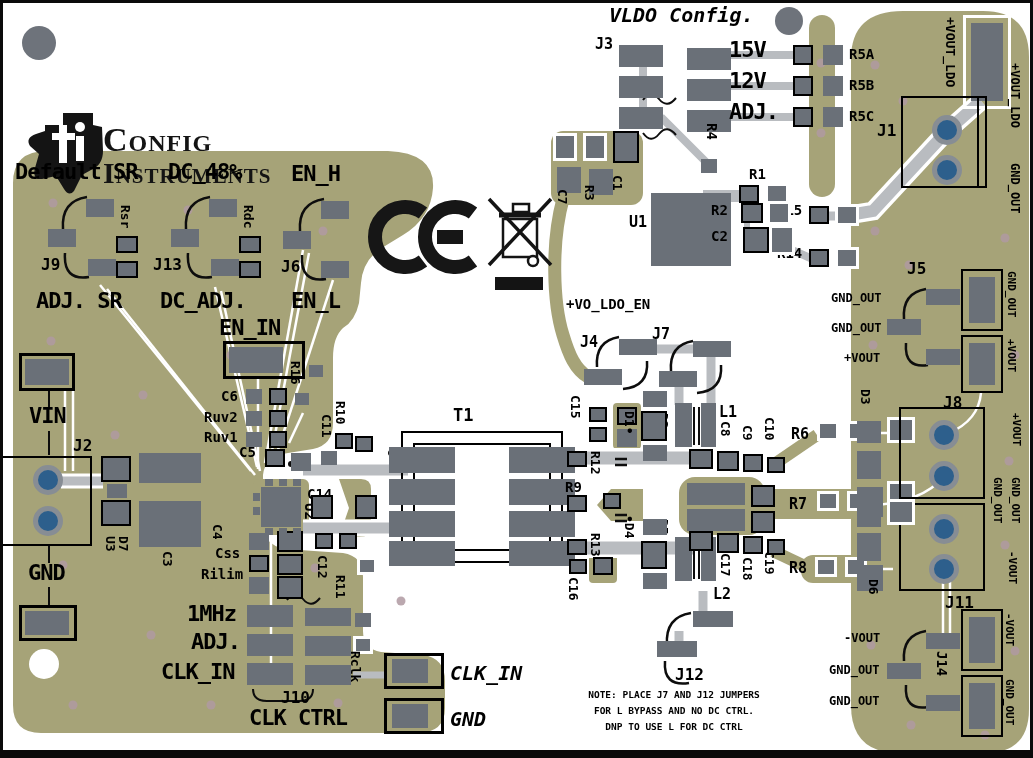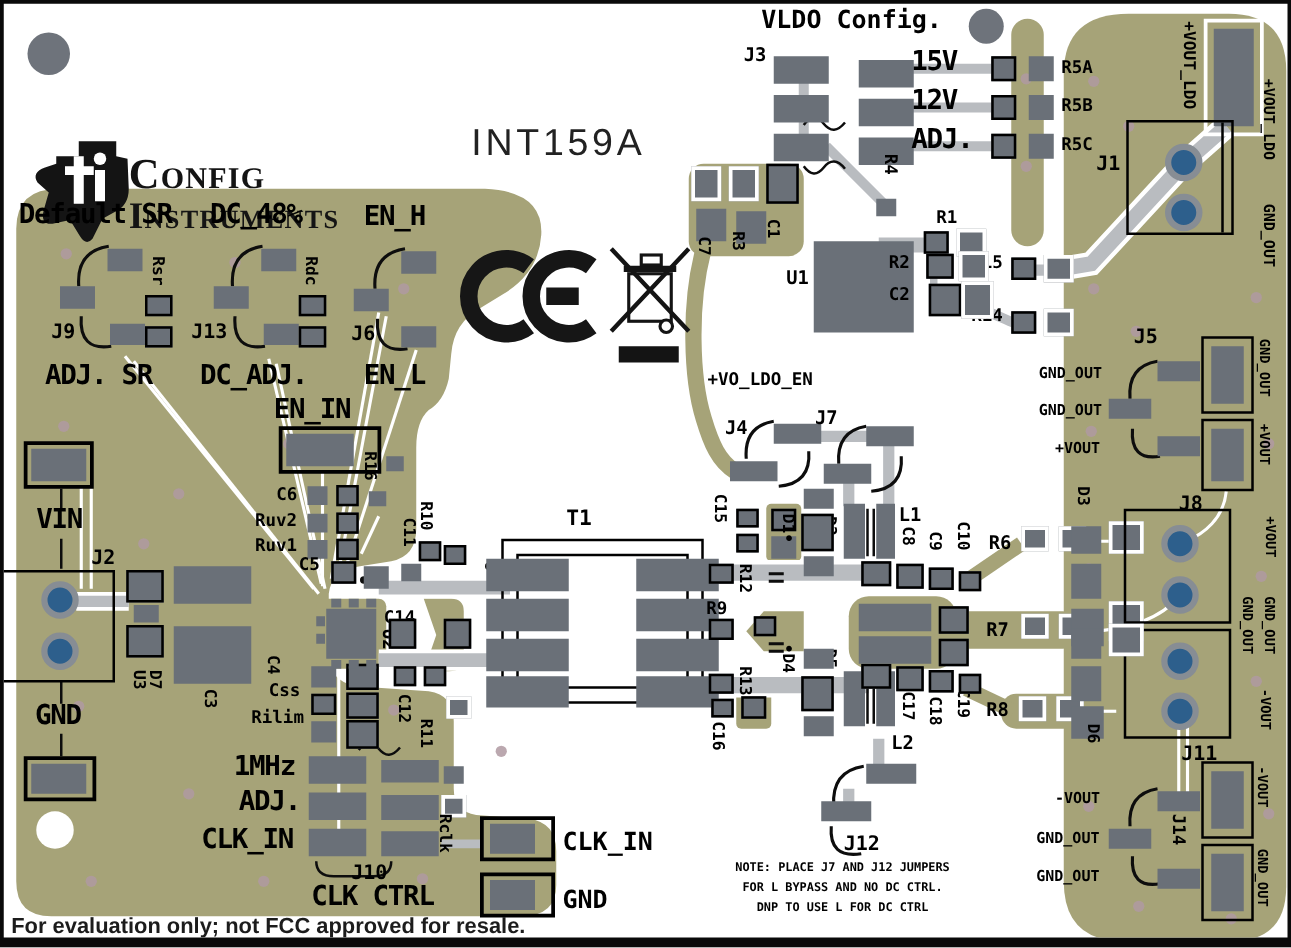--- a/index.html
+++ b/index.html
@@ -11,21 +11,21 @@
   .bkt{position:absolute;background:#6a7078;border:2px solid #000;box-sizing:border-box;}
   .wbox{position:absolute;background:#6a7078;border:3px solid #fff;box-sizing:border-box;}
   .frame{position:absolute;border:3px solid #000;background:transparent;box-sizing:border-box;}
   .hole{position:absolute;width:30px;height:30px;border-radius:50%;background:#2d5f8c;
         border:5px solid #878d94;box-sizing:border-box;}
   .ghole{position:absolute;border-radius:50%;background:#6e737b;}
   .wcircle{position:absolute;border-radius:50%;background:#fff;}
   .lbl{position:absolute;color:#000;font-weight:bold;line-height:1;white-space:pre;}
   .v{writing-mode:vertical-rl;}
   .s11{font-size:11px;} .s12{font-size:12px;} .s13{font-size:13px;} .s14{font-size:14px;}
-  .s15{font-size:15px;} .s16{font-size:16px;} .s17{font-size:17px;} .s20{font-size:20px;}
+  .s15{font-size:15px;} .s16{font-size:16px;} .s17{font-size:17px;} .s20{font-size:20px;font-style:italic;}
   .s22{font-size:22px;letter-spacing:-1px;}
   .note{position:absolute;color:#000;font-weight:bold;text-align:center;}
   .serif{font-family:"Liberation Serif",serif;font-variant:small-caps;font-weight:bold;color:#141414;}
   .sans{font-family:"Liberation Sans",sans-serif;}
 </style>
 </head>
 <body>
 
 <div class="board">
 
@@ -185,21 +185,20 @@
     <rect x="492" y="274" width="48" height="13" fill="#141414" stroke="none"></rect>
   </g>
 </svg>
 
 <div class="ghole" style="left:19px;top:23px;width:34px;height:34px"></div>
 <div class="ghole" style="left:772px;top:4px;width:28px;height:28px"></div>
 <div class="wcircle" style="left:26px;top:646px;width:30px;height:30px"></div>
 
 <div class="lbl serif" style="left:100px;top:120px;font-size:34px;letter-spacing:1px">Config</div>
 <div class="lbl serif" style="left:100px;top:155px;font-size:30px;letter-spacing:1px">Instruments</div>
-<div class="lbl sans" style="left:374px;top:97px;font-size:30px;font-weight:normal;letter-spacing:3px;color:#222">INT159A</div>
 
 <div class="lbl s20" style="left:606px;top:2px">VLDO Config.</div>
 <div class="lbl s15" style="left:592px;top:34px">J3</div>
 <div class="pad" style="left:616px;top:42px;width:44px;height:22px"></div>
 <div class="pad" style="left:616px;top:73px;width:44px;height:22px"></div>
 <div class="pad" style="left:616px;top:104px;width:44px;height:22px"></div>
 <div class="pad" style="left:684px;top:45px;width:44px;height:22px"></div>
 <div class="pad" style="left:684px;top:76px;width:44px;height:22px"></div>
 <div class="pad" style="left:684px;top:107px;width:44px;height:22px"></div>
 <div class="lbl s22" style="left:726px;top:36px">15V</div>
@@ -503,15 +502,14 @@
 <div class="lbl s12" style="left:841px;top:629px">-VOUT</div>
 <div class="lbl s12" style="left:826px;top:661px">GND_OUT</div>
 <div class="lbl s12" style="left:826px;top:692px">GND_OUT</div>
 <div class="frame" style="left:958px;top:606px;width:42px;height:62px;border-width:2.5px"></div>
 <div class="pad" style="left:966px;top:614px;width:26px;height:46px"></div>
 <div class="frame" style="left:958px;top:672px;width:42px;height:62px;border-width:2.5px"></div>
 <div class="pad" style="left:966px;top:680px;width:26px;height:46px"></div>
 <div class="lbl s11 v" style="left:1001px;top:610px">-VOUT</div>
 <div class="lbl s11 v" style="left:1001px;top:676px">GND_OUT</div>
 
-<div class="lbl sans" style="left:6px;top:729px;font-size:17.5px;color:#1c1c1c">For evaluation only; not FCC approved for resale.</div>
 
 </div>
 
 </body></html>

